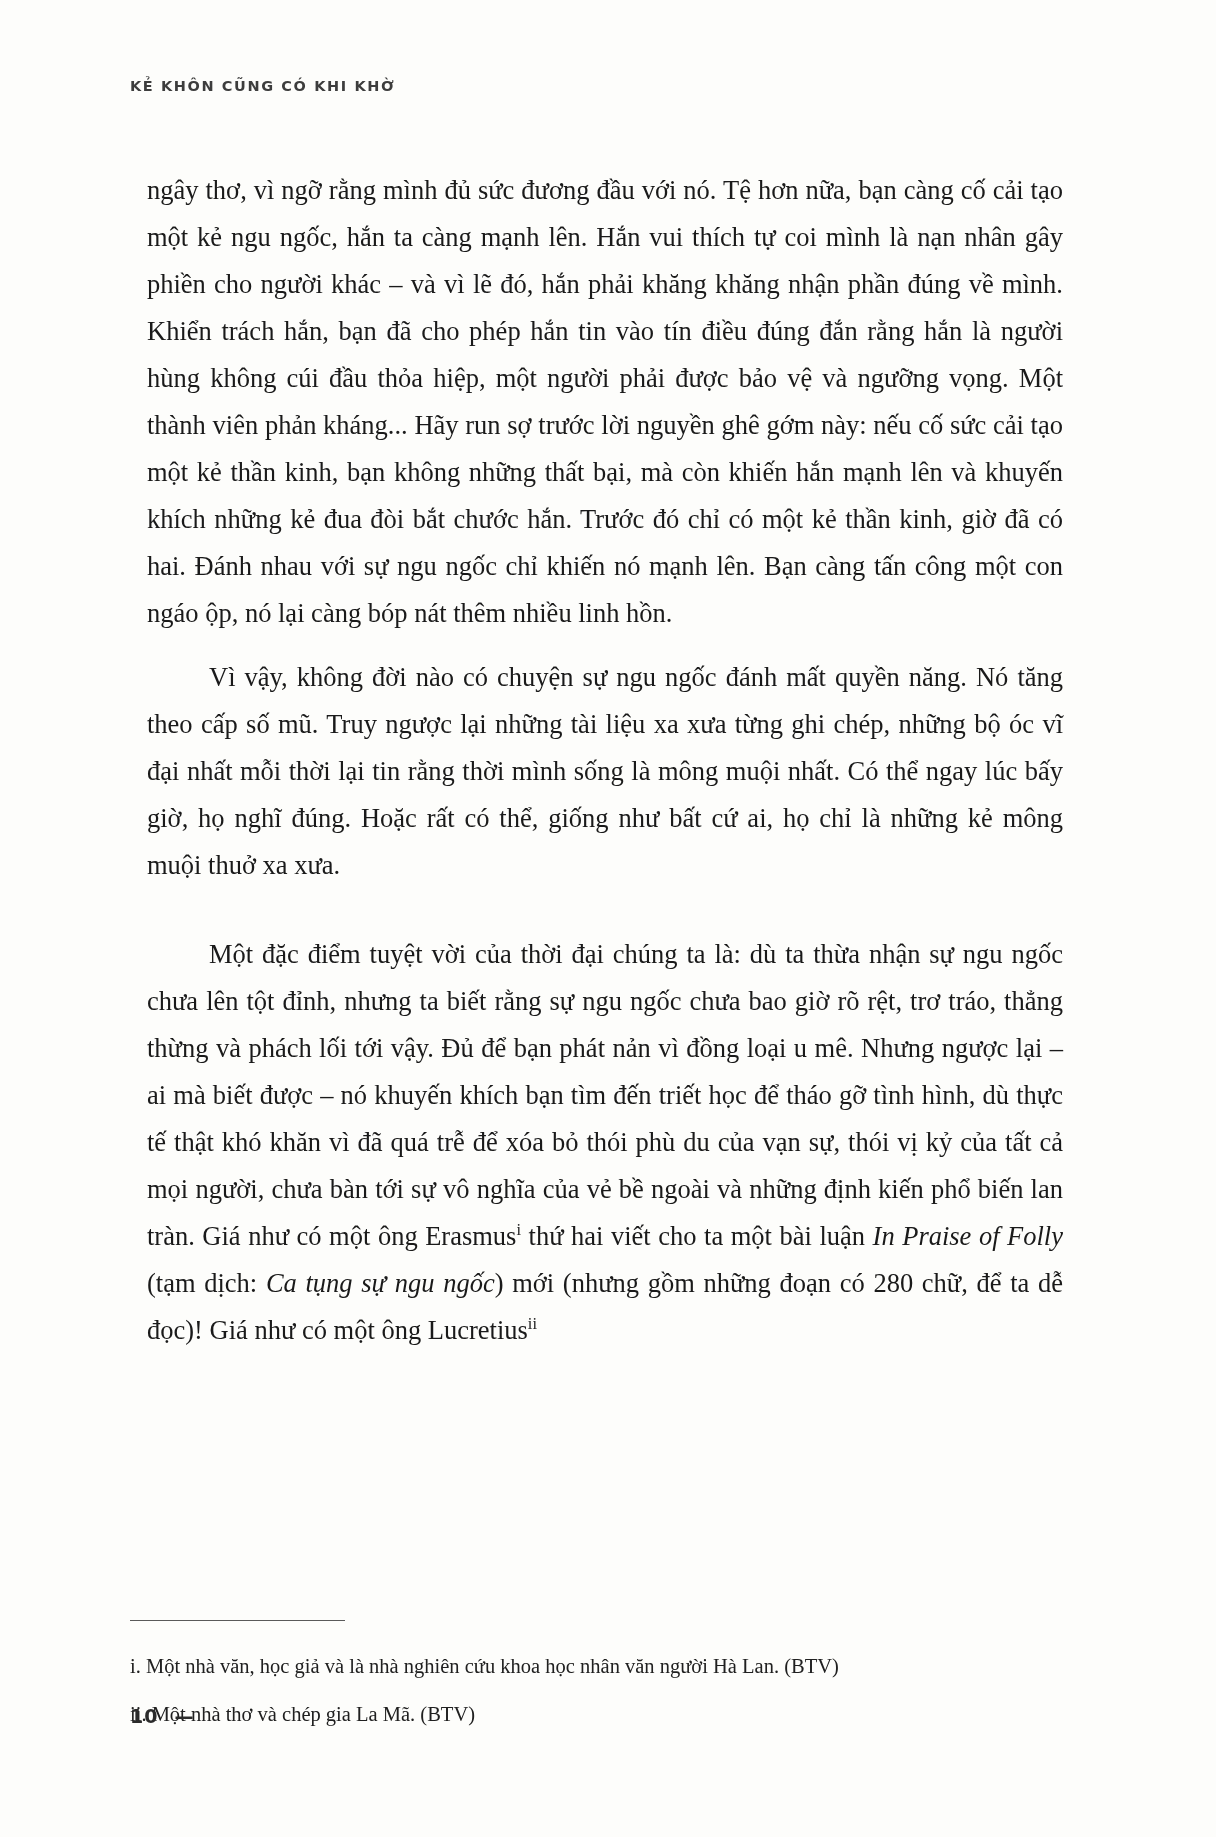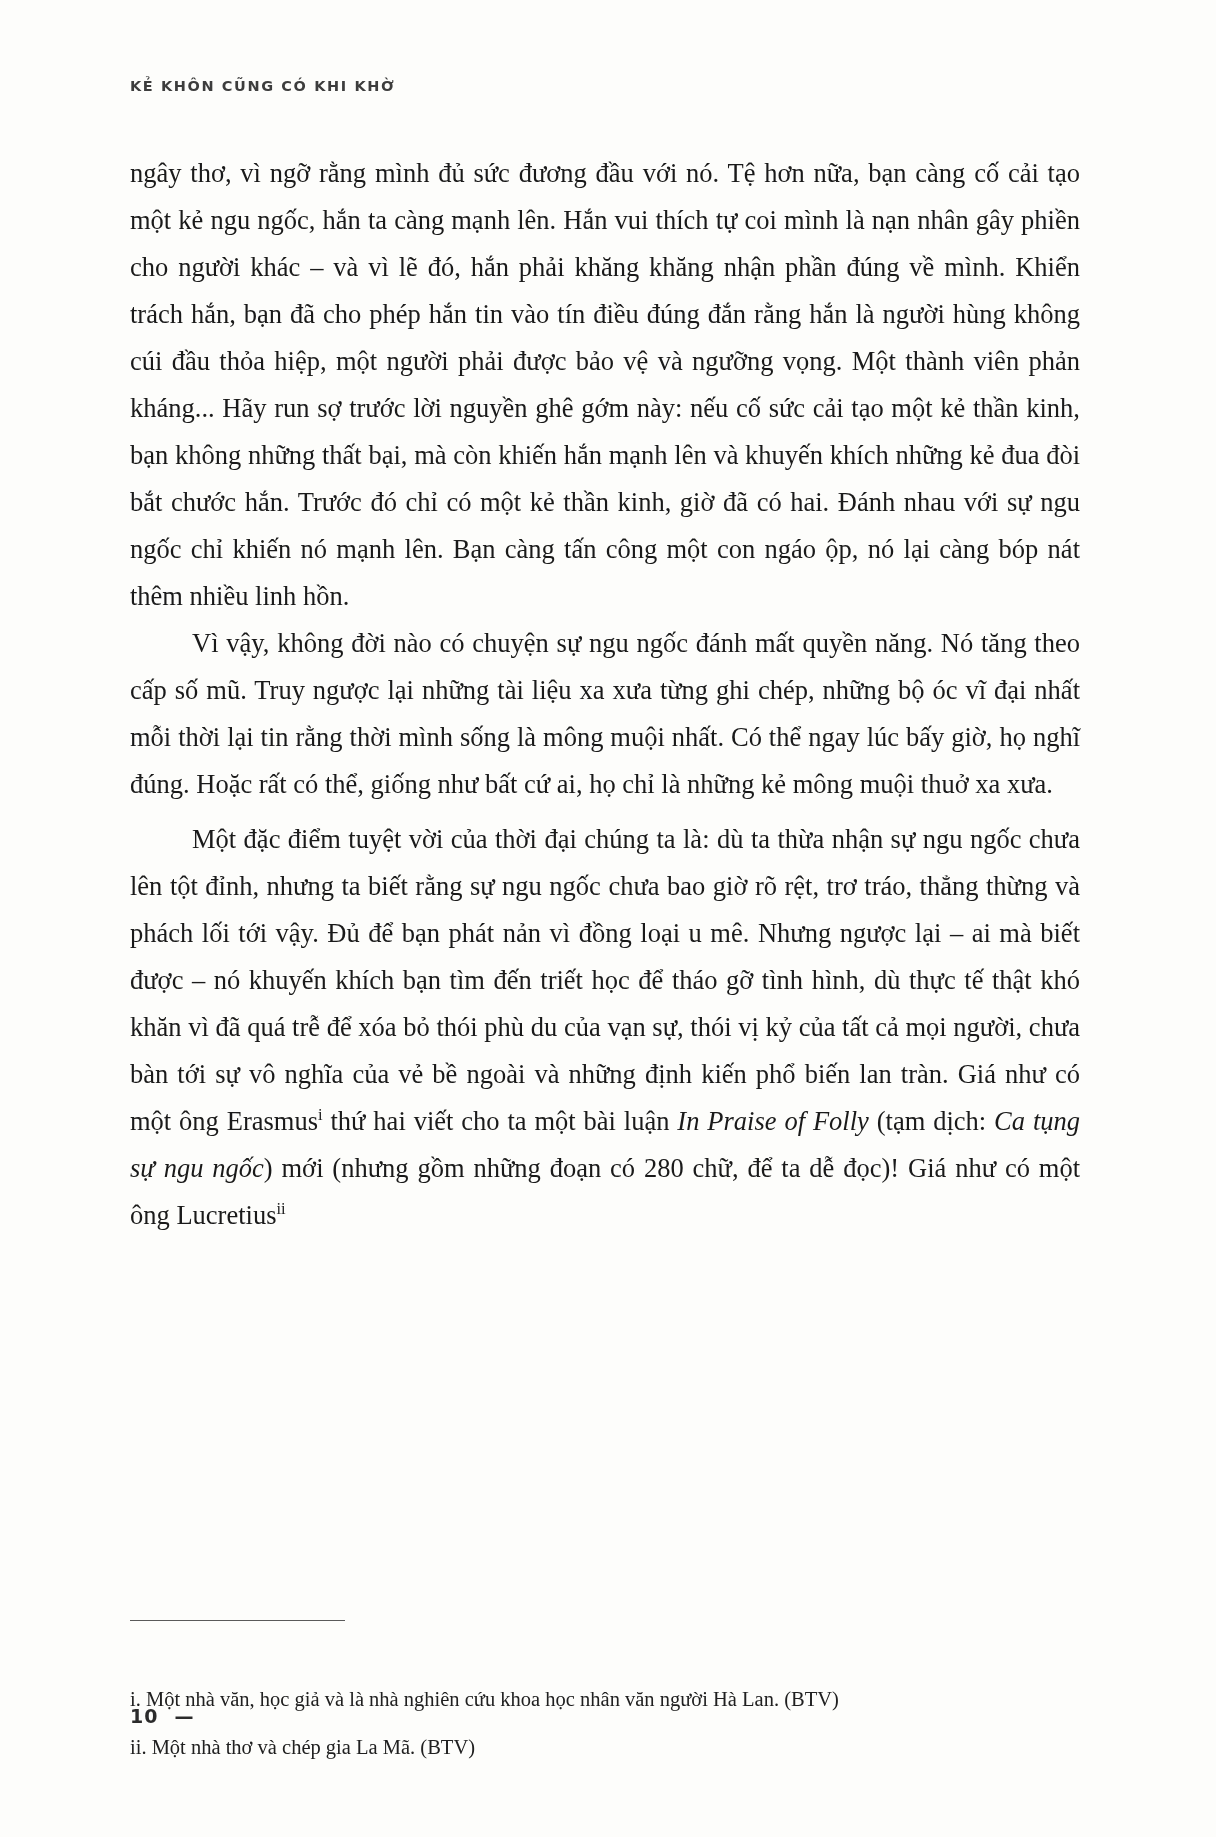--- a/index.html
+++ b/index.html
@@ -34,21 +34,21 @@
     font-weight: 600;
     text-transform: uppercase;
   }
   .content {
     position: absolute;
     left: 130px;
     top: 150px;
     width: 950px;
   }
   p.body-para {
-    margin: 0;
+    margin: 17px;
     font-size: 26.5px;
     line-height: 47px;
     text-align: justify;
     text-justify: inter-word;
     color: #1a1a1a;
     hyphens: none;
   }
   p.body-para.indent {
     text-indent: 62px;
   }
@@ -69,21 +69,20 @@
     top: 1620px;
     width: 215px;
     height: 1px;
     background: #5a5a5a;
   }
   .footnotes {
     position: absolute;
     left: 130px;
     top: 1650px;
     width: 950px;
-    margin-top: 33px;
   }
   .footnotes p {
     margin: 0 0 16px 0;
     font-size: 20.5px;
     line-height: 32px;
     color: #202020;
   }
   .folio {
     position: absolute;
     left: 130px;

